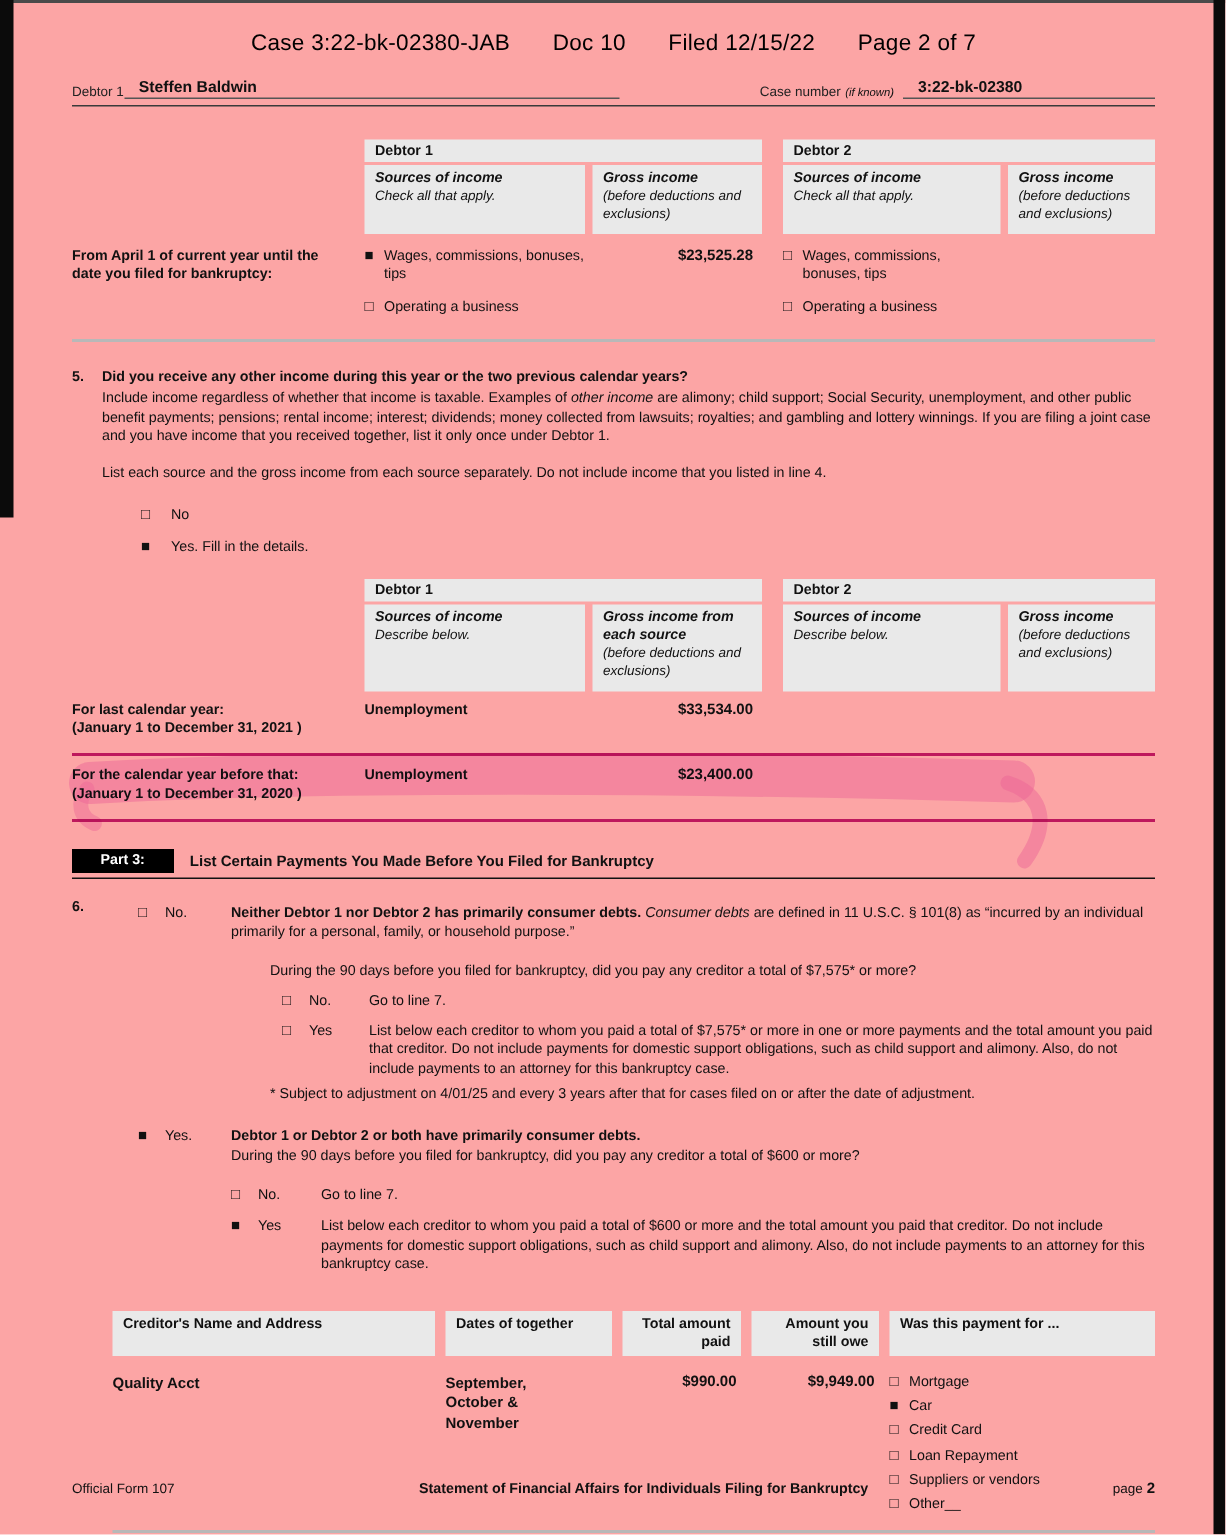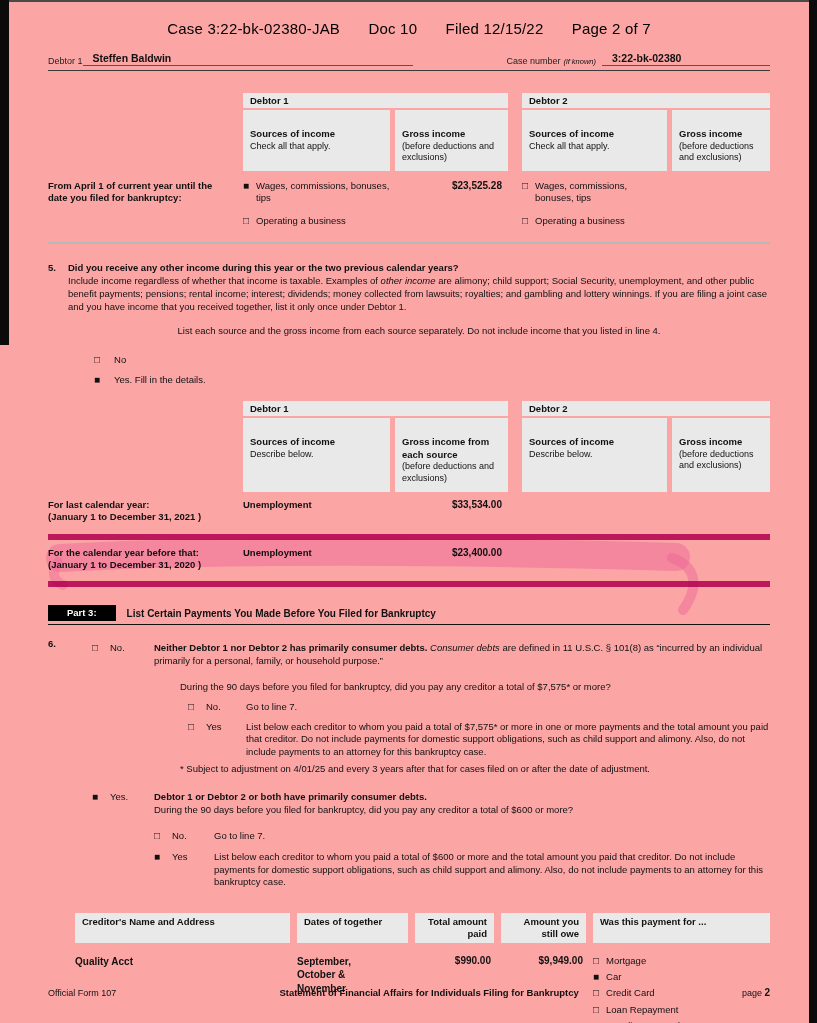--- a/index.html
+++ b/index.html
@@ -27,38 +27,38 @@
   .debtor-name { width:330px; }
   .case-wrap { margin-left:auto; display:flex; align-items:flex-end; }
   .if-known { font-size:7.5px; font-style:italic; margin-left:3px; }
   .case-num { width:168px; margin-left:6px; }
   .rule { border-top:1px solid #3a3a3a; margin-top:4px; }
 
   
   .itable { display:grid; grid-template-columns:195px 147px 118px 14px 145px 103px; margin-top:22px; }
   .band { background:#e9e9e9; font-weight:700; font-size:9.5px; padding:2px 7px; margin-bottom:2px; }
   .d1band { grid-column:2/4; } .d2band { grid-column:5/7; }
-  .hcell { background:#e9e9e9; padding:18px 7px 7px; font-size:9px; line-height:1.3; }
+  .hcell { background:#e9e9e9; padding:3px 7px 7px; font-size:9px; line-height:1.3;font-style:italic; }
   .hcell b { font-size:9.5px; }
   .gut { margin-left:5px; }
   .c1{grid-column:1} .c2{grid-column:2} .c3{grid-column:3} .c5{grid-column:5} .c6{grid-column:6}
   .bcell { padding-top:9px; font-size:9.5px; }
   .rowlabel { font-weight:700; line-height:1.3; padding-right:12px; }
   .amount { font-weight:700; text-align:right; padding-right:6px; font-size:10px; }
   .opt { display:flex; gap:7px; margin-bottom:11px; align-items:flex-start; line-height:1.25; }
   .cb { font-size:10px; line-height:1.15; }
   .t1-bottom { border-bottom:2px solid #b8b8b8; padding-bottom:4px; }
 
   
   .qsec { display:flex; margin-top:18px; }
   .qnum { width:20px; font-weight:700; font-size:9.5px; flex:none; }
   .qbody { flex:1; font-size:9.5px; line-height:1.33; }
   .qtitle { font-weight:700; }
   .para { margin-top:1px; }
-  .para2 { margin-top:12px;text-align:center; }
+  .para2 { margin-top:12px; }
   .optline { display:flex; gap:8px; margin-top:8px; align-items:flex-start; }
   .optline .cb { margin-left:26px; }
   .optrow { display:flex; margin-top:6px; align-items:flex-start; line-height:1.33; }
   .optrow .cb { flex:none; margin-left:24px; width:18px; }
   .optrow .olabel { flex:none; width:44px; }
   .optrow .otext { flex:1; }
   .inner-block { margin-left:112px; margin-top:14px; }
   .inner-opt { display:flex; margin-top:7px; align-items:flex-start; line-height:1.33; }
   .inner-opt .cb { flex:none; width:18px; margin-left:8px; }
   .inner-opt .olabel { flex:none; width:40px; }
@@ -66,21 +66,21 @@
   .footnote { margin-top:4px; margin-left:0; }
   .sub-block { margin-left:32px; margin-top:14px; }
   .sub-opt { display:flex; margin-top:8px; align-items:flex-start; line-height:1.33; }
   .sub-opt .cb { flex:none; width:18px; }
   .sub-opt .olabel { flex:none; width:42px; }
   .sub-opt .otext { flex:1; }
 
   
   .t2row { display:grid; grid-template-columns:195px 147px 118px 14px 145px 103px; padding:7px 0 10px; }
   .t2row .bcell { padding-top:0; }
-  .sep-bottom { border-bottom:6px solid #be185d; }
+  .sep-bottom { border-bottom:2px solid #be185d; }
   .hl-wrap { position:relative; }
   .hl-svg { position:absolute; left:-10px; top:-16px; pointer-events:none; mix-blend-mode:multiply; }
 
   
   .part-bar { margin-top:18px; border-bottom:1.6px solid #111; padding-bottom:3px; display:flex; align-items:center; }
   .part-label { background:#000; color:#fff; font-weight:700; font-size:9.5px; padding:2px 19px 3px; }
   .part-title { font-weight:700; font-size:10px; margin-left:11px; }
 
   
   .ptable { display:grid; grid-template-columns:222px 118px 86px 92px 177px; margin:24px 0 0 27px; width:695px; }

